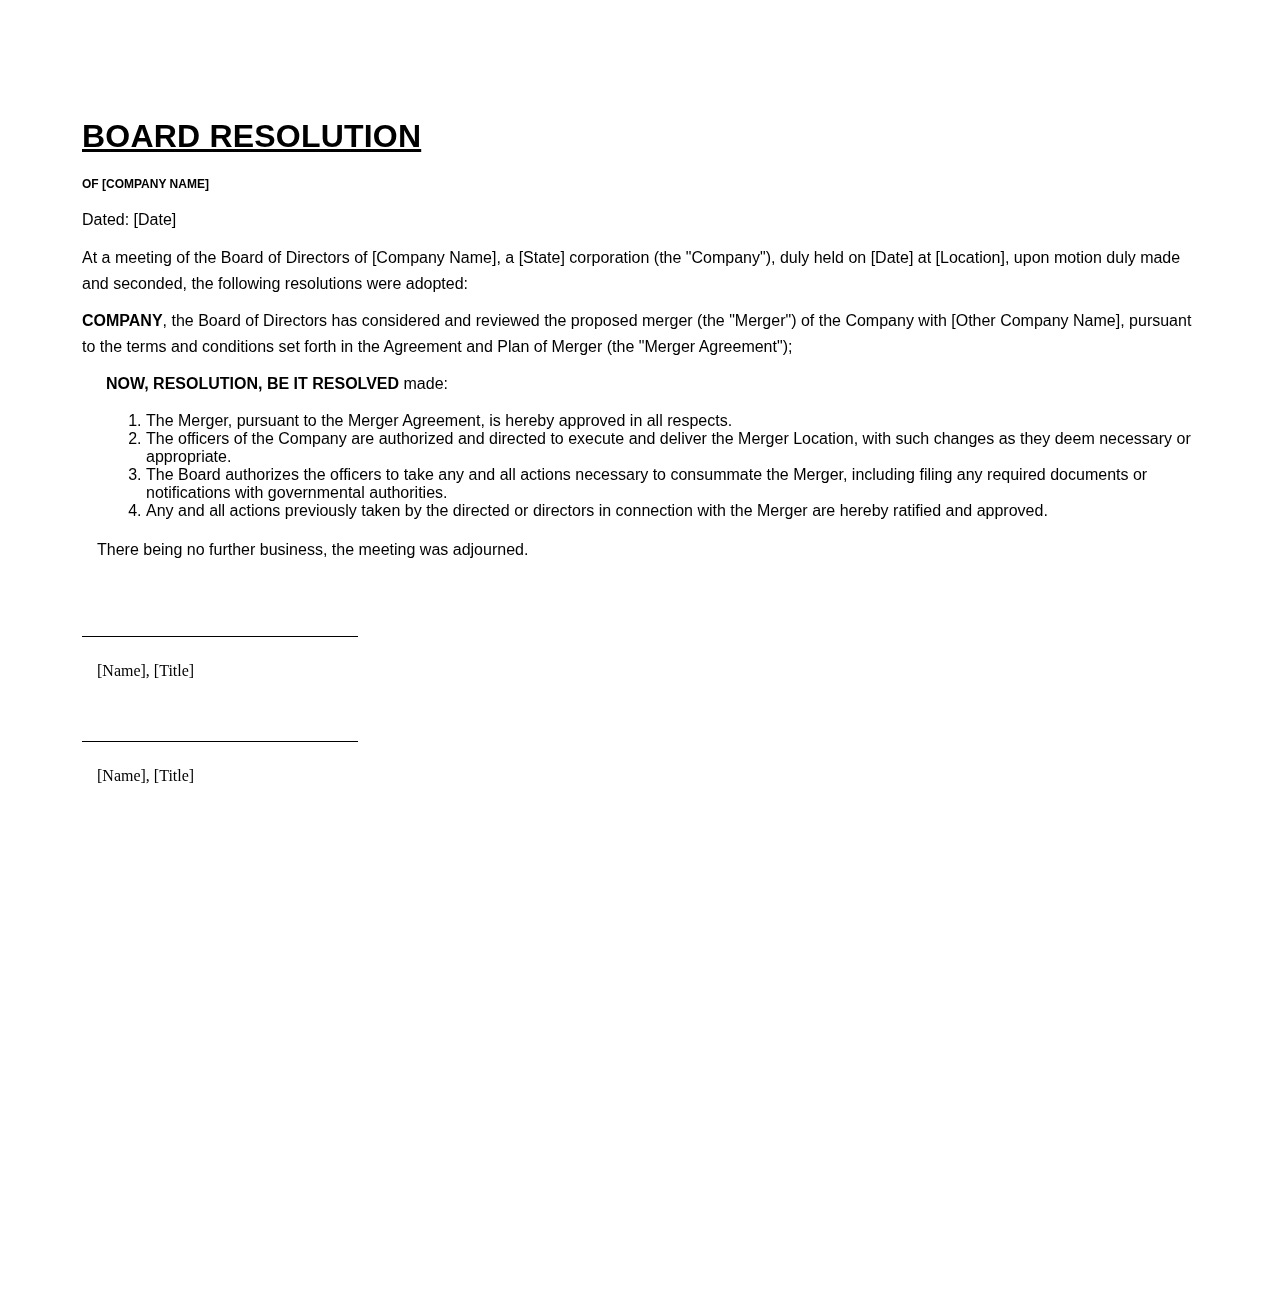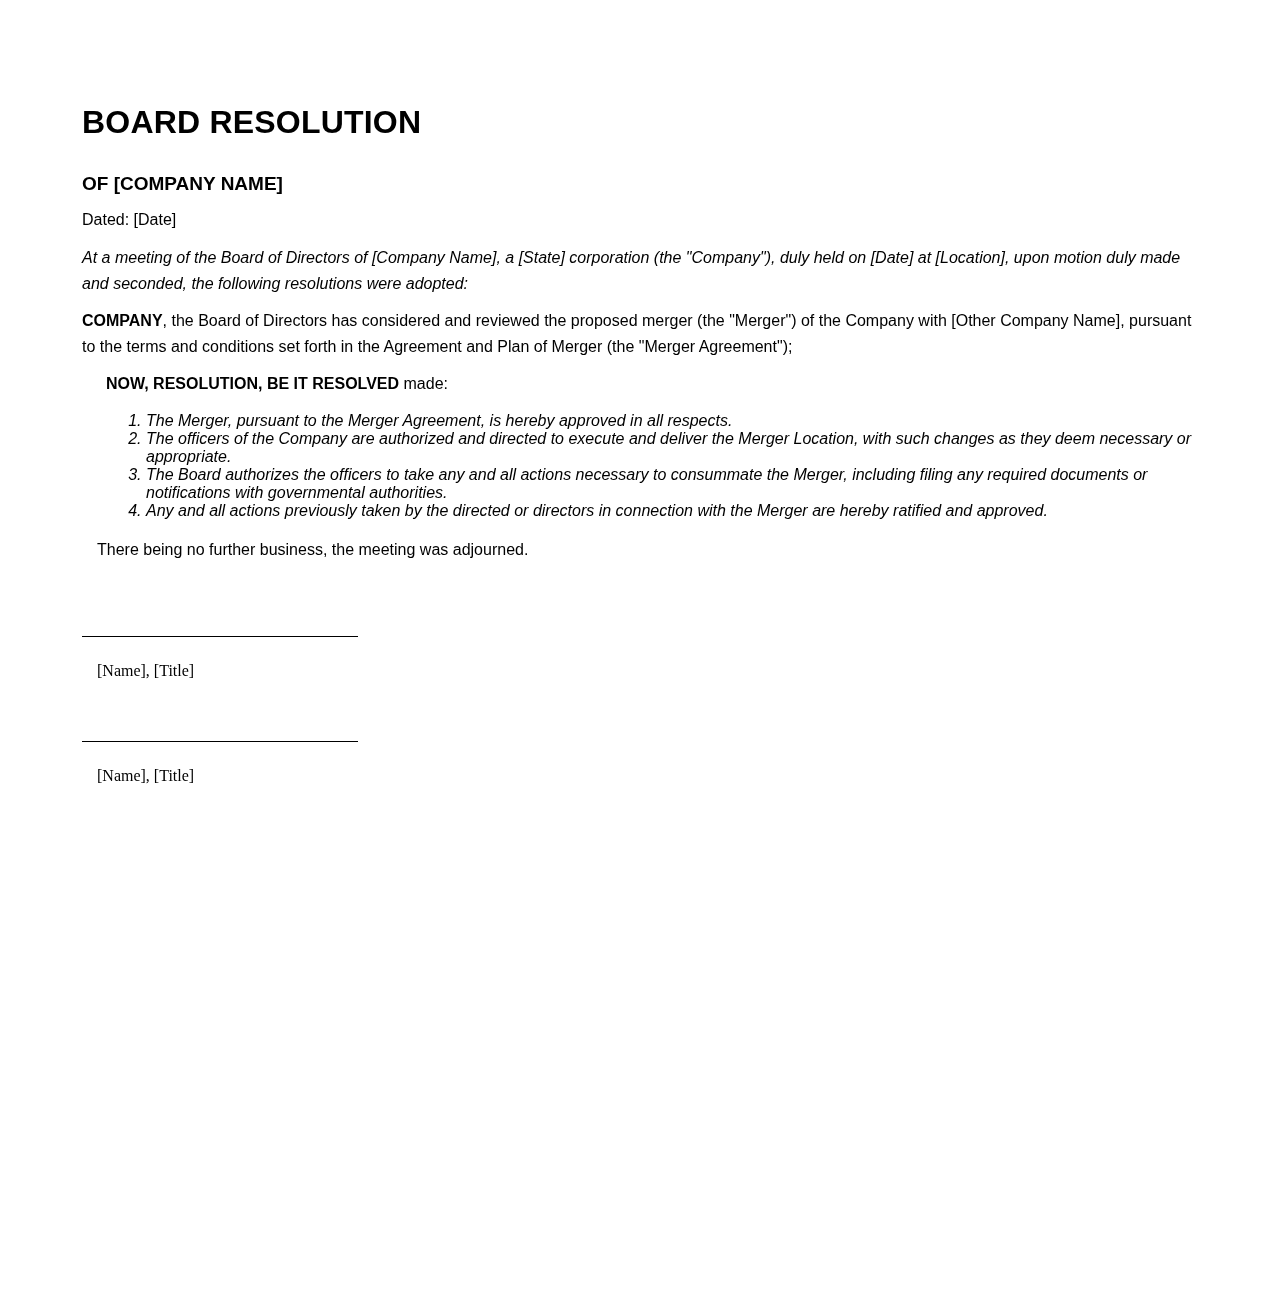--- a/index.html
+++ b/index.html
@@ -17,73 +17,73 @@
     }
     .page {
       position: absolute;
       left: 82px;
       top: 0;
       width: 1114px;
     }
     .title {
       position: absolute;
       left: 0;
-      top: 102px;
+      top: 116px;
       margin: 0;
       font-size: 32px;
       font-weight: bold;
       line-height: 40px;
       letter-spacing: 0.2px;
       white-space: nowrap;
+      text-decoration: underline;
     }
     .subtitle {
       position: absolute;
       left: 0;
       top: 172px;
       margin: 0;
-      font-size: 19px;
+      font-size: 12px;
       font-weight: bold;
       line-height: 24px;
       white-space: nowrap;
     }
     .dated {
       position: absolute;
       left: 0;
       top: 209px;
       margin: 0;
       line-height: 22px;
       white-space: nowrap;
       text-align: right;
     }
     .para {
       position: absolute;
       left: 0;
       margin: 0;
       line-height: 26px;
       width: 1114px;
     }
-    .p-intro { top: 245px; font-style: italic; }
+    .p-intro { top: 245px; }
     .p-whereas { top: 308px; }
     .p-resolved {
       position: absolute;
       left: 24px;
       top: 373px;
       margin: 0;
       line-height: 22px;
       white-space: nowrap;
     }
     .res-list {
       position: absolute;
       left: 0;
       top: 412px;
       margin: 0;
       padding: 0 0 0 64px;
       width: 1050px;
       line-height: 18px;
-      font-style: italic;
     }
     .res-list li {
       margin: 0;
       padding: 0;
     }
     .p-closing {
       position: absolute;
       left: 15px;
       top: 539px;
       margin: 0;

